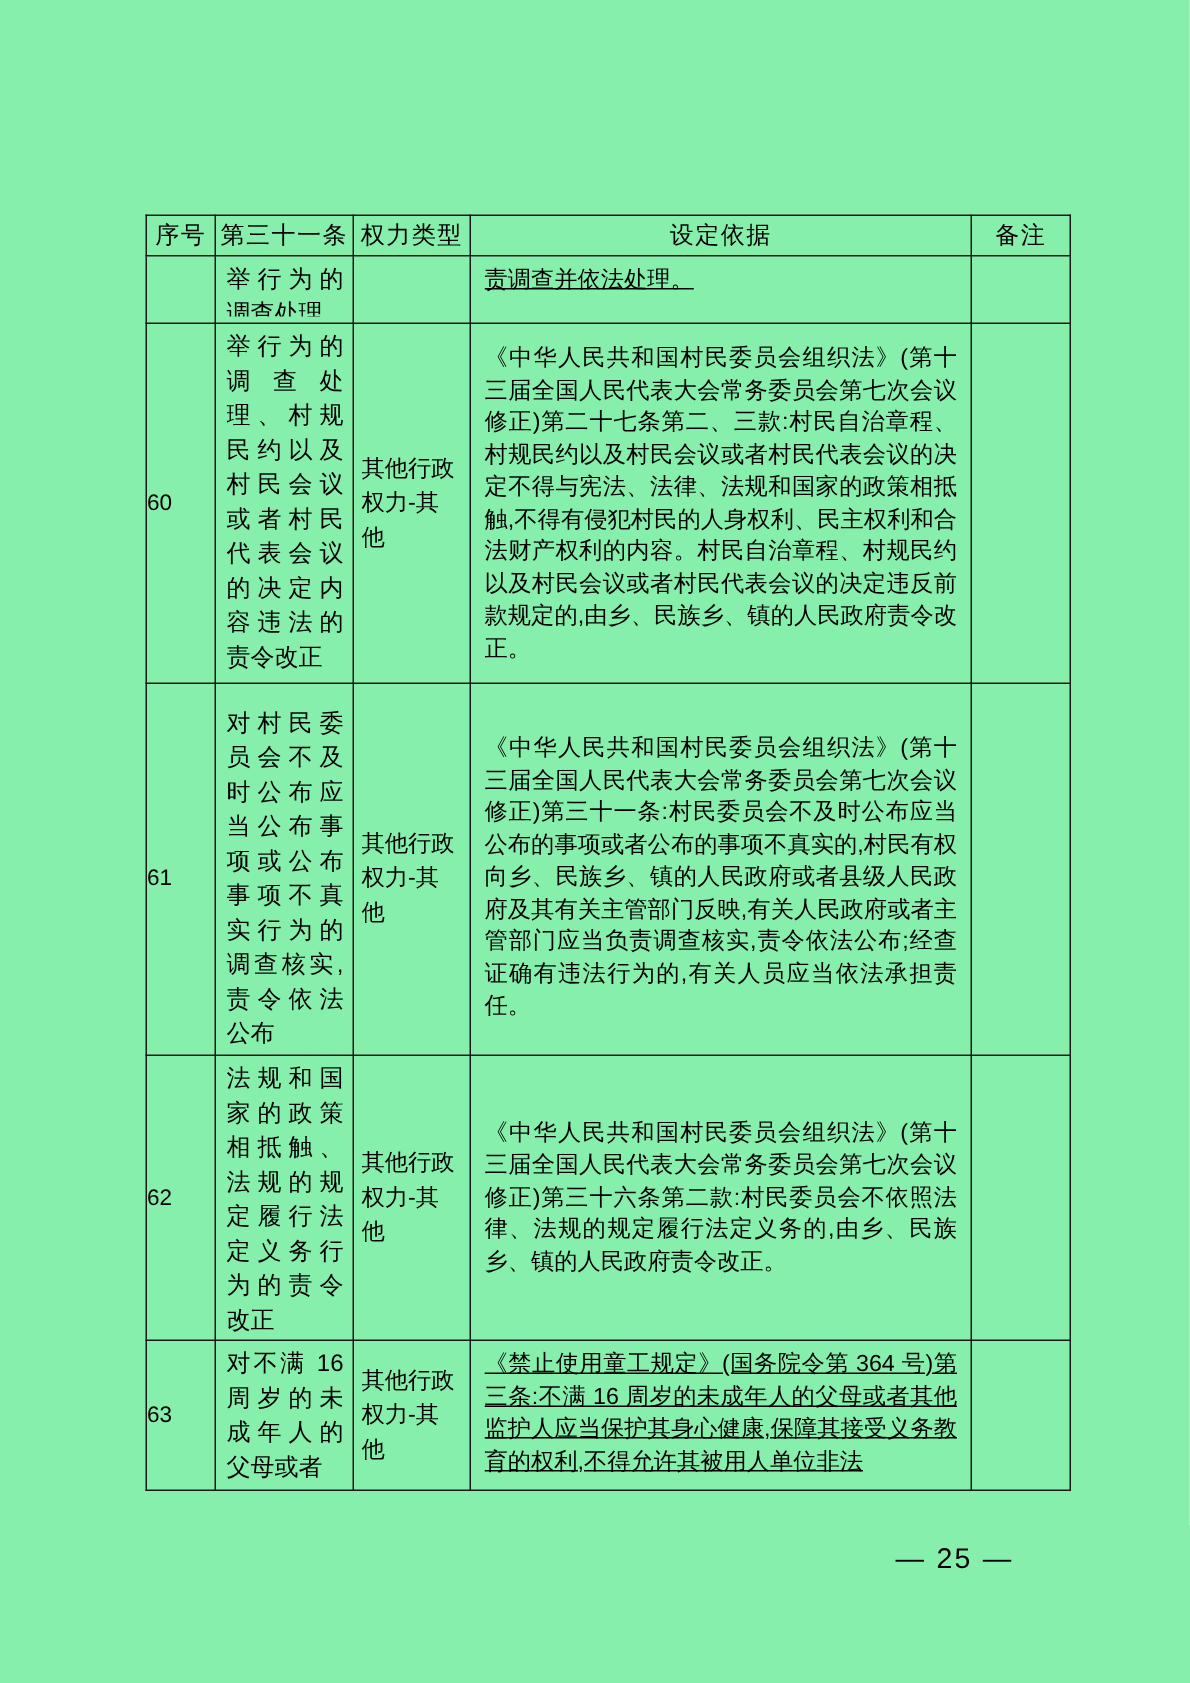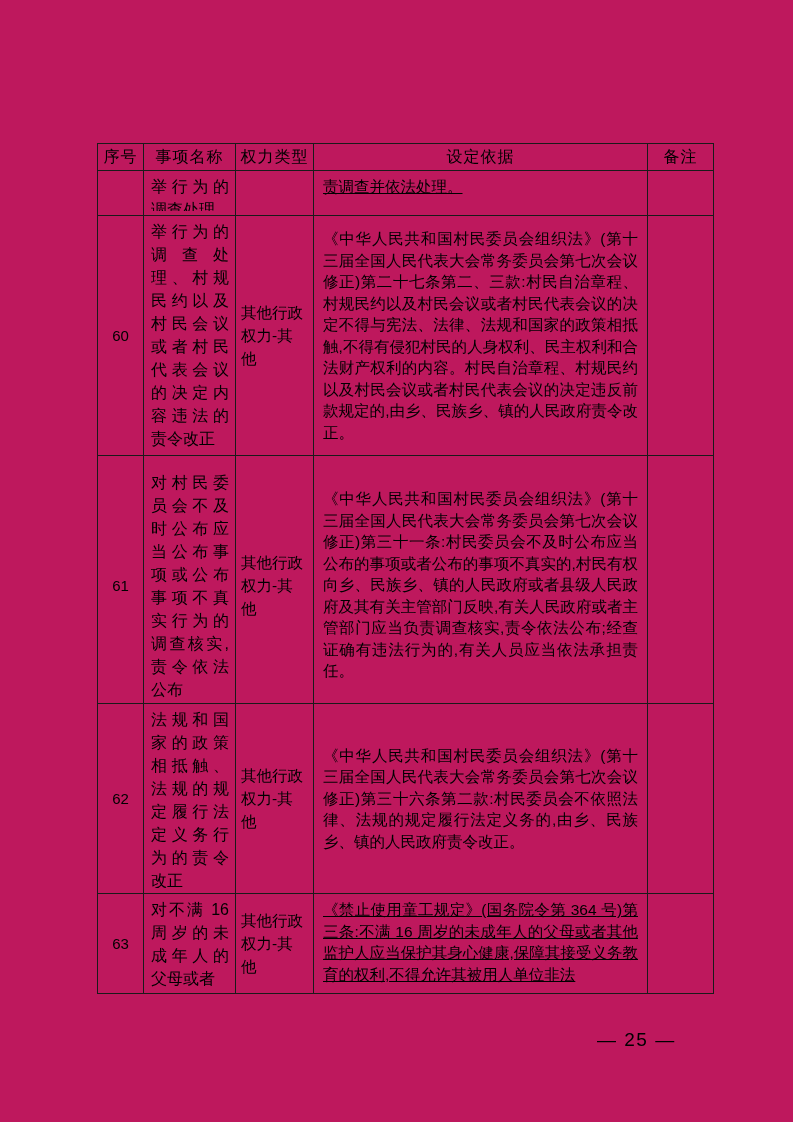--- a/index.html
+++ b/index.html
@@ -6,21 +6,21 @@
   html, body { width: 793px; height: 1122px; }
   body {
     position: relative;
     background: #ffffff;
     color: #000000;
     font-family: "Liberation Sans", "DejaVu Sans", sans-serif;
   }
   .page {
     position: absolute;
     inset: 0;
-    background: #be185d;
+    background: #86efac;
   }
   table.power-table {
     position: absolute;
     left: 97px;
     top: 143px;
     width: 616px;
     border-collapse: collapse;
     table-layout: fixed;
   }
   th, td {
@@ -28,21 +28,21 @@
     overflow: hidden;
   }
   th {
     font-weight: normal;
     font-size: 16px;
     text-align: center;
     vertical-align: middle;
     letter-spacing: 1px;
   }
   td.seq {
-    text-align: center;
+    text-align: left;
     vertical-align: middle;
     font-size: 15px;
   }
   td.name {
     vertical-align: top;
     text-align: justify;
     padding: 4px 6px 2px 7px;
     font-size: 16px;
     line-height: 23px;
   }
@@ -86,21 +86,21 @@
     <colgroup>
       <col style="width:46px">
       <col style="width:92px">
       <col style="width:78px">
       <col style="width:334px">
       <col style="width:66px">
     </colgroup>
     <thead>
       <tr style="height:27px">
         <th>序号</th>
-        <th>事项名称</th>
+        <th>第三十一条</th>
         <th>权力类型</th>
         <th>设定依据</th>
         <th>备注</th>
       </tr>
     </thead>
     <tbody>
 
       <tr style="height:45px" class="top-basis clip-45">
         <td class="seq">
             <div class="cellwrap"></div>

